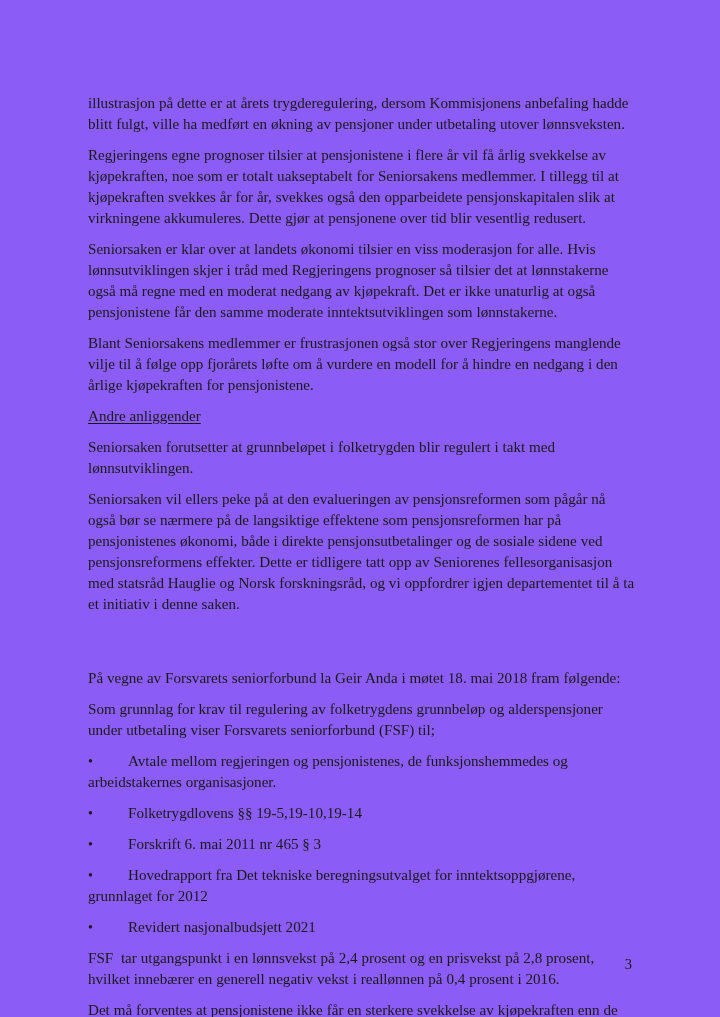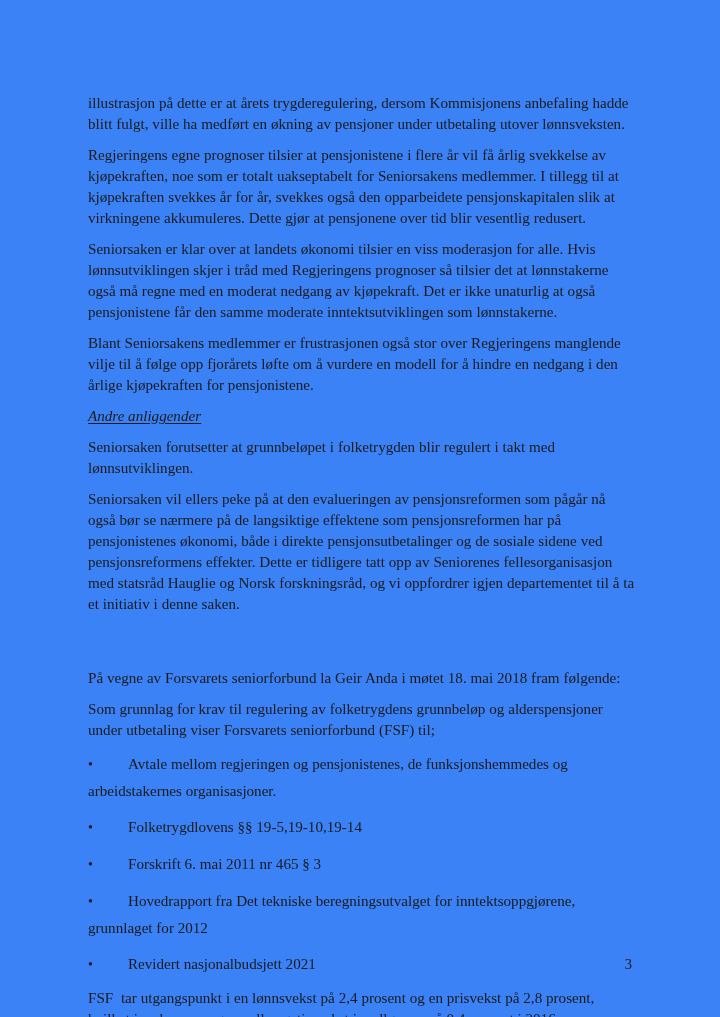--- a/index.html
+++ b/index.html
@@ -13,21 +13,21 @@
     height: 1017px;
     position: relative;
     overflow: hidden;
     font-family: "Liberation Serif", "DejaVu Serif", serif;
     color: #1a1a1a;
     -webkit-font-smoothing: antialiased;
   }
   .page {
     position: absolute;
     inset: 0;
-    background: #3b82f6;
+    background: #8b5cf6;
   }
   .content {
     position: absolute;
     left: 88px;
     top: 93px;
     width: 548px;
   }
   p.para {
     margin: 0 0 10px 0;
     font-size: 15.1px;
@@ -37,34 +37,33 @@
     word-spacing: 0.1px;
   }
   .heading-underline {
     margin: 0 0 10px 0;
     font-size: 15.1px;
     line-height: 21px;
   }
   .heading-underline span.u {
     text-decoration: underline;
     text-underline-offset: 2px;
-    font-style: italic;
   }
   .gap {
     height: 43px;
   }
   ul.bullets {
     list-style: none;
     margin: 0;
     padding: 0;
   }
   li.bullet {
     margin: 0 0 10px 0;
     font-size: 15.1px;
-    line-height: 26px;
+    line-height: 21px;
     position: relative;
     padding-left: 0;
     text-indent: 0;
   }
   li.bullet .bdot {
     display: inline-block;
     width: 40px;
     font-size: 14px;
     vertical-align: baseline;
   }

